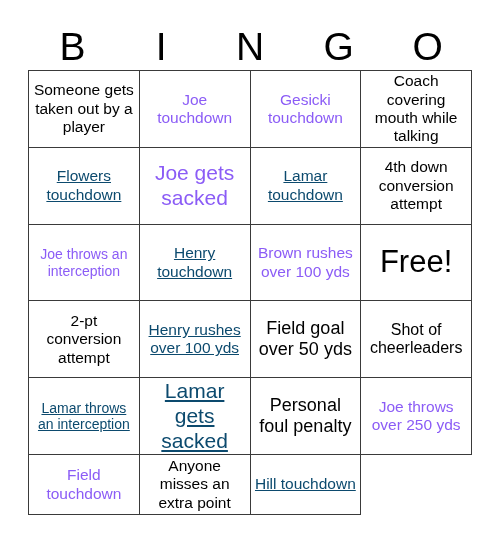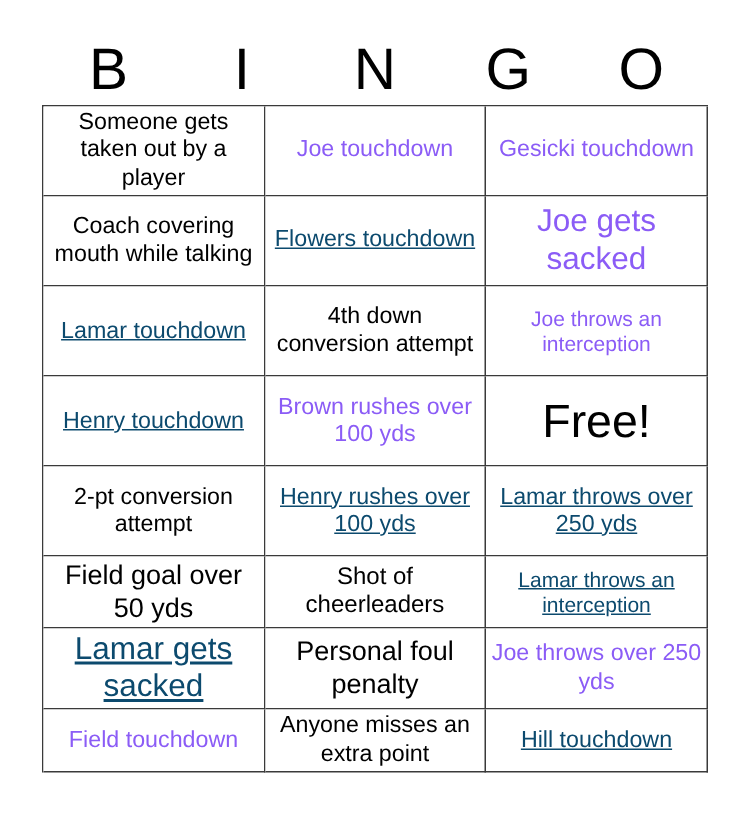--- a/index.html
+++ b/index.html
@@ -44,21 +44,21 @@
 
   
   #grid {
     position: absolute;
     left: 28px;
     top: 70px;
     width: 444px;
     height: 445px;
     box-sizing: border-box;
     display: grid;
-    grid-template-columns: repeat(3, 1fr);
+    grid-template-columns: repeat(4, 1fr);
     grid-template-rows: repeat(5, 1fr);
     border-top: 1.5px solid #3a3a3a;
     border-left: 1.5px solid #3a3a3a;
     background: #ffffff;
   }
 
   .cell {
     box-sizing: border-box;
     border-right: 1.5px solid #3a3a3a;
     border-bottom: 1.5px solid #3a3a3a;
@@ -142,23 +142,20 @@
       <div class="cell">
         <span class="cell-text c-black fs-free">Free!</span>
       </div>
       <div class="cell">
         <span class="cell-text c-black fs-md">2-pt conversion attempt</span>
       </div>
       <div class="cell">
         <span class="cell-text c-blue fs-md">Henry rushes over 100 yds</span>
       </div>
       <div class="cell">
-        <span class="cell-text c-blue fs-md">Lamar throws over 250 yds</span>
-      </div>
-      <div class="cell">
         <span class="cell-text c-black fs-lg">Field goal over 50 yds</span>
       </div>
       <div class="cell">
         <span class="cell-text c-black fs-xs">Shot of cheerleaders</span>
       </div>
       <div class="cell">
         <span class="cell-text c-blue fs-sm">Lamar throws an interception</span>
       </div>
       <div class="cell">
         <span class="cell-text c-blue fs-xl">Lamar gets sacked</span>

